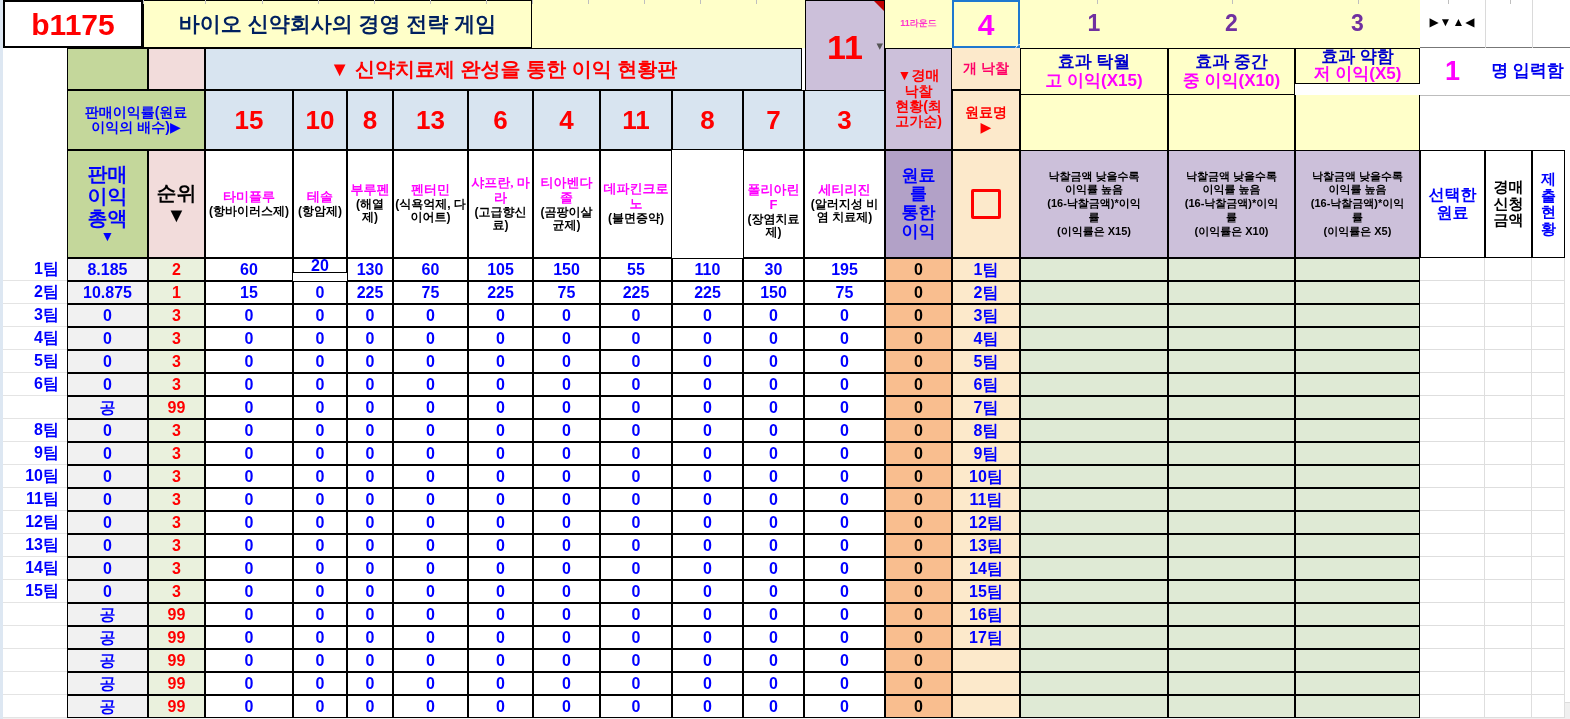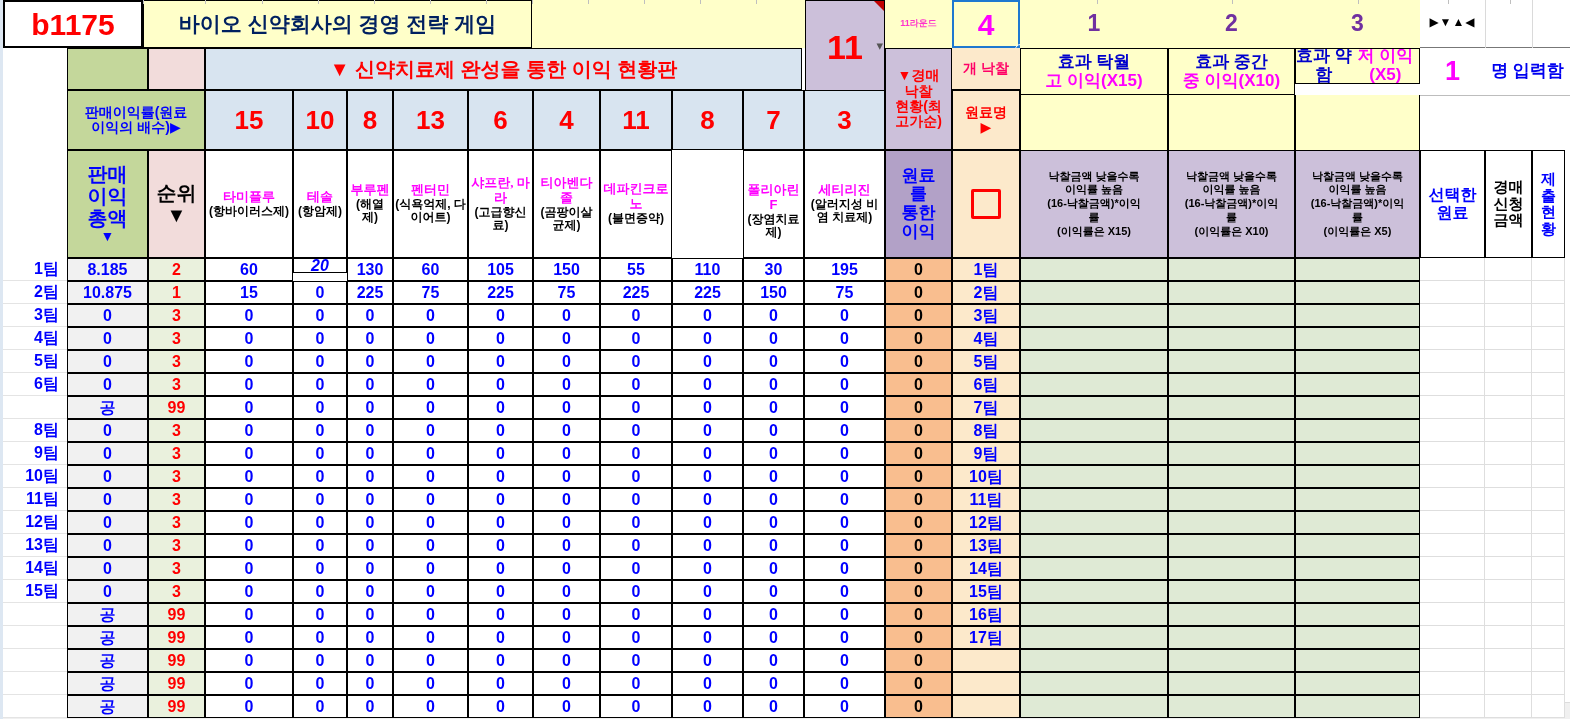--- a/index.html
+++ b/index.html
@@ -125,32 +125,32 @@
 (이익률은 X15)</div>
     <div class="cell" style="left: 1168px; top: 0px; width: 127px; height: 48px; background: rgb(255, 255, 201); color: rgb(112, 48, 160); font-size: 23px;">2</div>
     <div class="cell" style="left: 1168px; top: 48px; width: 127px; height: 47px; background: rgb(255, 255, 201); border: 1px solid rgb(0, 0, 0); flex-direction: column;"><div class="cell" style="position: static; color: rgb(0, 0, 204); font-size: 17px;">효과 중간</div><div class="cell" style="position: static; color: rgb(255, 0, 255); font-size: 17px;">중 이익(X10)</div></div>
     <div class="cell" style="left: 1168px; top: 95px; width: 127px; height: 55px; background: rgb(255, 255, 201); border-left: 1px solid rgb(0, 0, 0); border-right: 1px solid rgb(0, 0, 0);"></div>
     <div class="cell bordered" style="left: 1168px; top: 150px; width: 127px; height: 108px; background: rgb(204, 192, 218); color: rgb(0, 0, 0); font-size: 11px; line-height: 1.25;">낙찰금액 낮을수록
 이익률 높음
 (16-낙찰금액)*이익
 률
 (이익률은 X10)</div>
     <div class="cell" style="left: 1295px; top: 0px; width: 125px; height: 48px; background: rgb(255, 255, 201); color: rgb(112, 48, 160); font-size: 23px;">3</div>
-    <div class="cell" style="left: 1295px; top: 48px; width: 125px; height: 36px; background: rgb(255, 255, 201); border: 1px solid rgb(0, 0, 0); flex-direction: row;"><div class="cell" style="position: static; color: rgb(0, 0, 204); font-size: 17px;">효과 약함</div><div class="cell" style="position: static; color: rgb(255, 0, 255); font-size: 17px;">저 이익(X5)</div></div>
+    <div class="cell" style="left: 1295px; top: 48px; width: 125px; height: 36px; background: rgb(255, 255, 201); border: 1px solid rgb(0, 0, 0); flex-direction: column;"><div class="cell" style="position: static; color: rgb(0, 0, 204); font-size: 17px;">효과 약함</div><div class="cell" style="position: static; color: rgb(255, 0, 255); font-size: 17px;">저 이익(X5)</div></div>
     <div class="cell" style="left: 1295px; top: 95px; width: 125px; height: 55px; background: rgb(255, 255, 201); border-left: 1px solid rgb(0, 0, 0); border-right: 1px solid rgb(0, 0, 0);"></div>
     <div class="cell bordered" style="left: 1295px; top: 150px; width: 125px; height: 108px; background: rgb(204, 192, 218); color: rgb(0, 0, 0); font-size: 11px; line-height: 1.25;">낙찰금액 낮을수록
 이익률 높음
 (16-낙찰금액)*이익
 률
 (이익률은 X5)</div>
     <div class="cell teama" style="left: 3px; top: 258px; width: 64px; height: 23px;">1팀</div>
     <div class="cell bordered bcell" style="left: 67px; top: 258px; width: 81px; height: 23px;">8.185</div>
     <div class="cell bordered rankcell" style="left: 148px; top: 258px; width: 57px; height: 23px;">2</div>
     <div class="cell bordered vcell" style="left: 205px; top: 258px; width: 88px; height: 23px;">60</div>
-    <div class="cell bordered vcell" style="left: 293px; top: 258px; width: 54px; height: 15px; font-style: italic;">20</div>
+    <div class="cell bordered vcell" style="left: 293px; top: 258px; width: 54px; height: 15px;">20</div>
     <div class="cell bordered vcell" style="left: 347px; top: 258px; width: 46px; height: 23px;">130</div>
     <div class="cell bordered vcell" style="left: 393px; top: 258px; width: 75px; height: 23px;">60</div>
     <div class="cell bordered vcell" style="left: 468px; top: 258px; width: 65px; height: 23px;">105</div>
     <div class="cell bordered vcell" style="left: 533px; top: 258px; width: 67px; height: 23px;">150</div>
     <div class="cell bordered vcell" style="left: 600px; top: 258px; width: 72px; height: 23px;">55</div>
     <div class="cell bordered vcell" style="left: 672px; top: 258px; width: 71px; height: 23px;">110</div>
     <div class="cell bordered vcell" style="left: 743px; top: 258px; width: 61px; height: 23px;">30</div>
     <div class="cell bordered vcell" style="left: 804px; top: 258px; width: 81px; height: 23px;">195</div>
     <div class="cell bordered ncell" style="left: 885px; top: 258px; width: 67px; height: 23px;">0</div>
     <div class="cell bordered ocell" style="left: 952px; top: 258px; width: 68px; height: 23px;">1팀</div>

